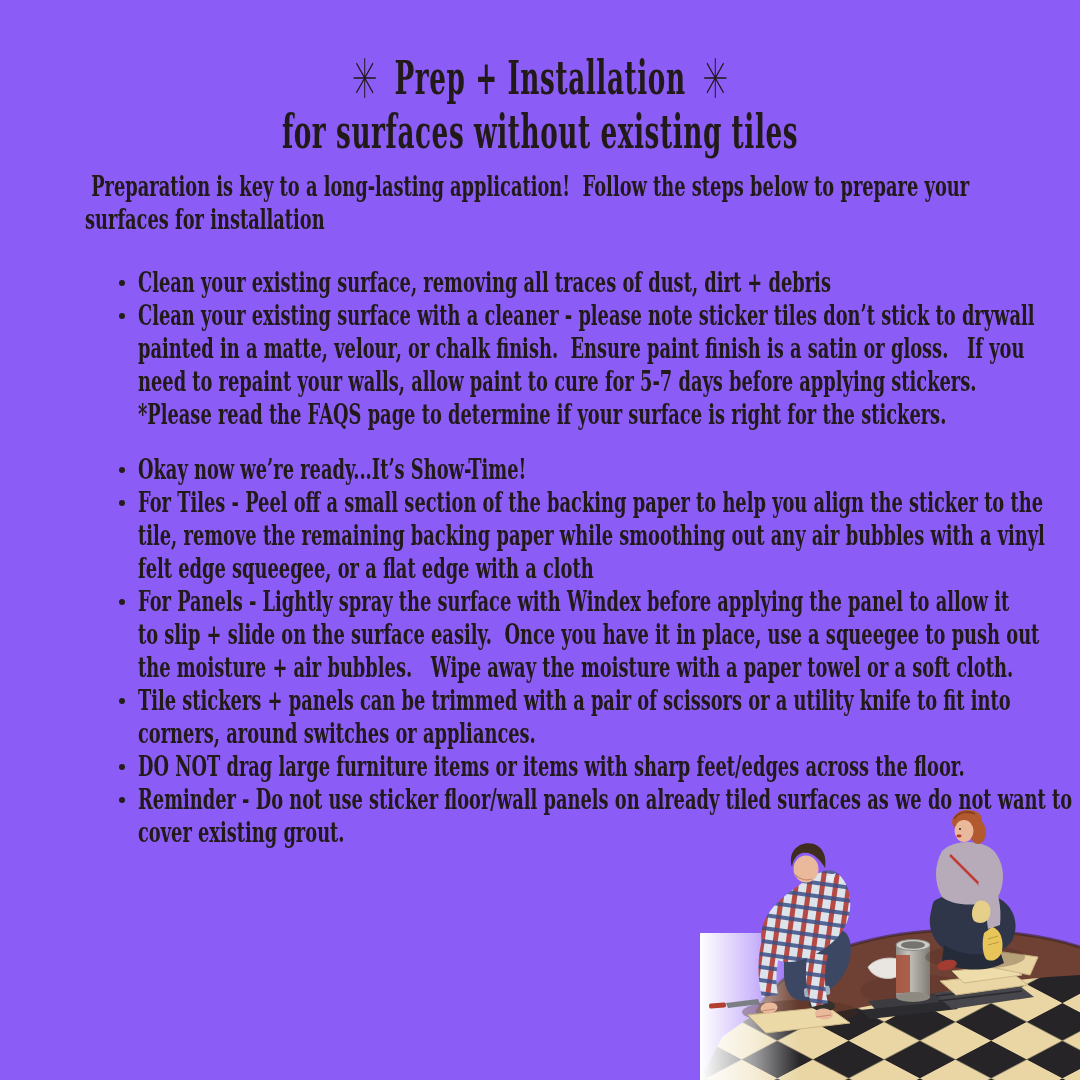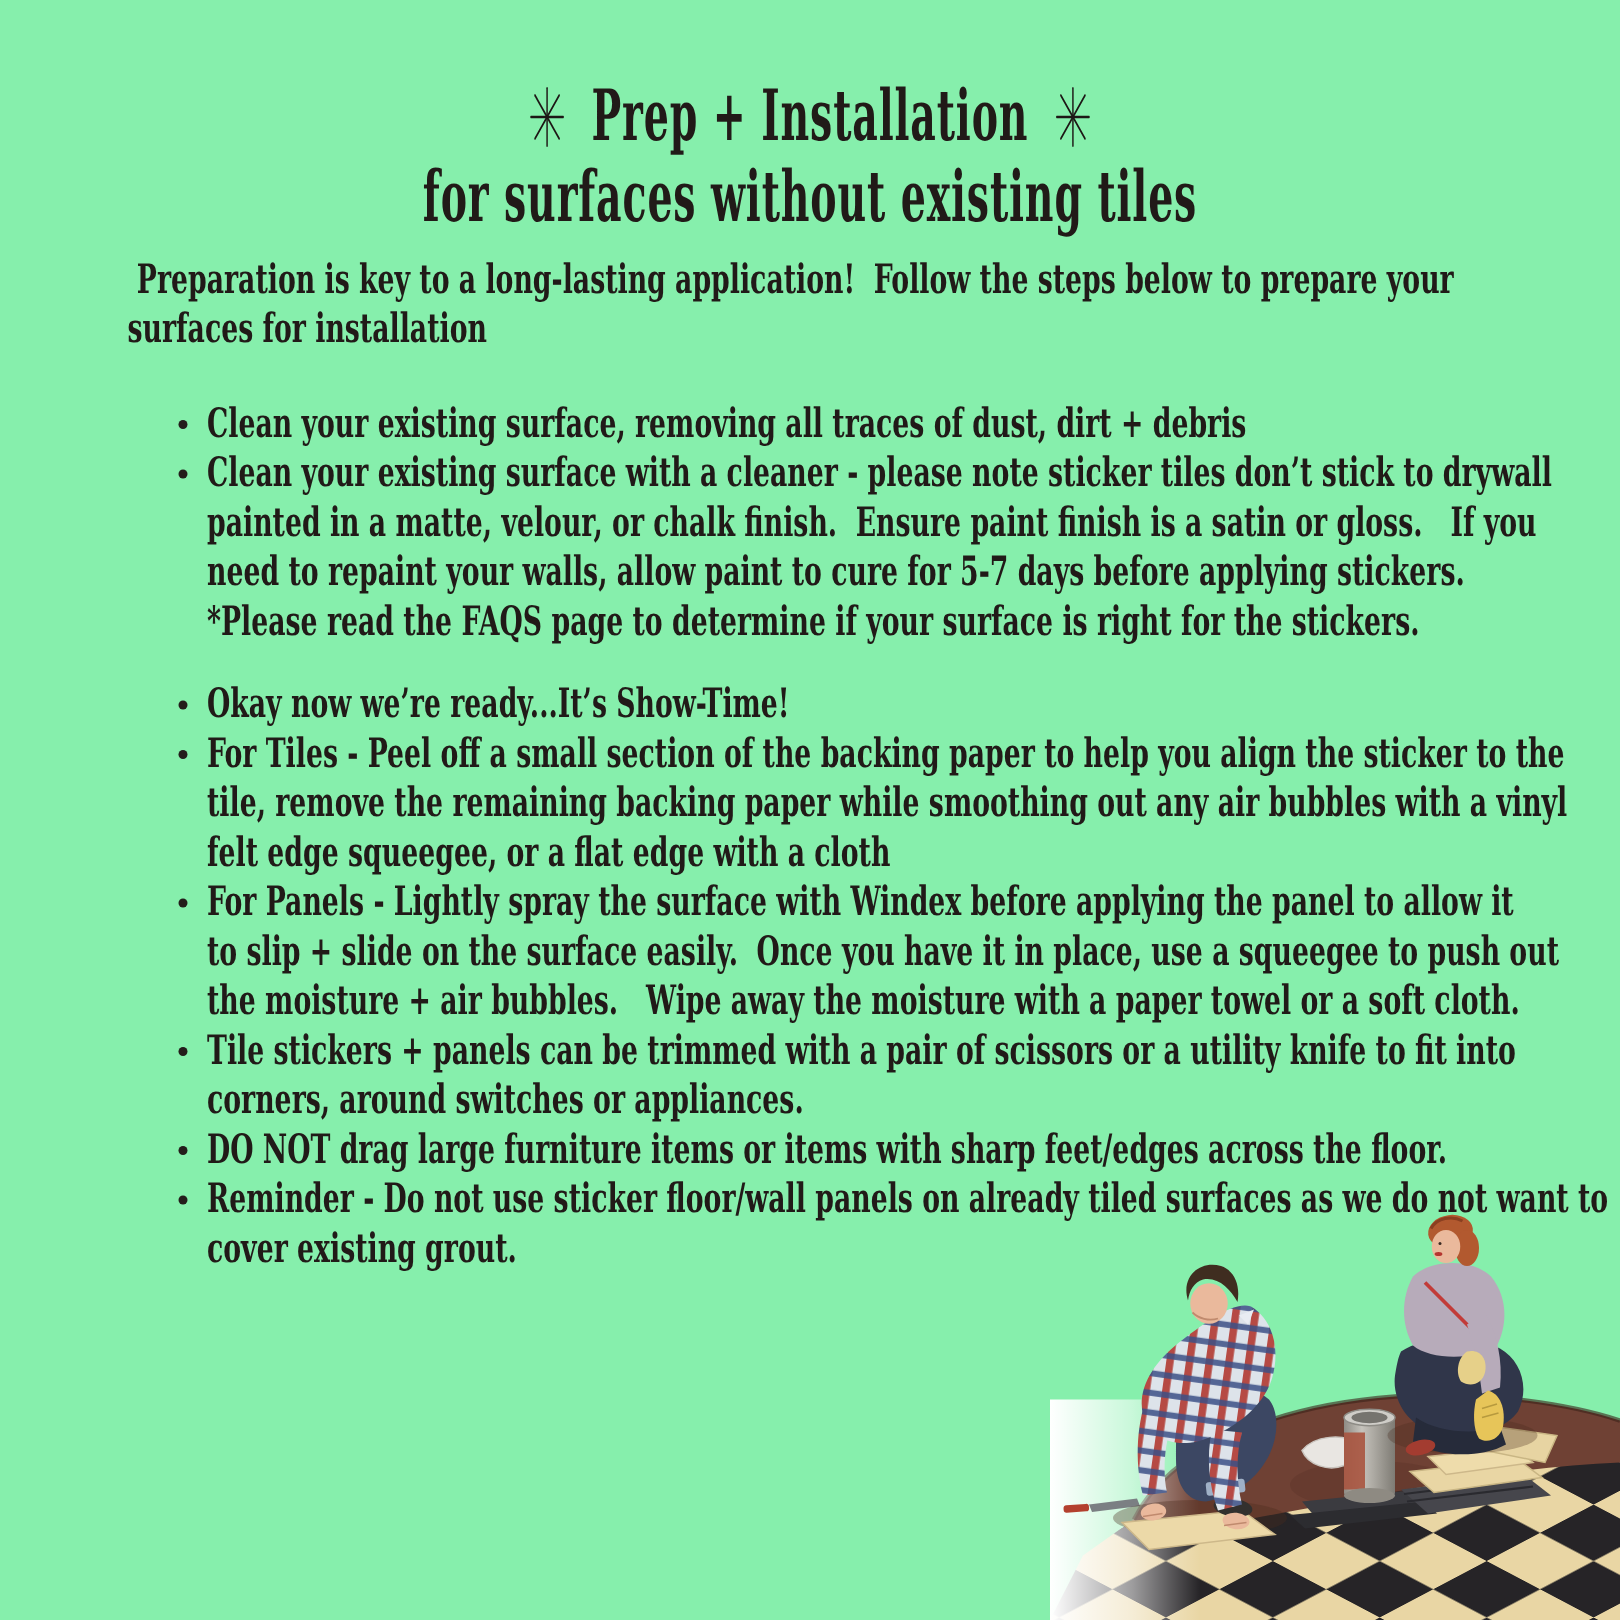--- a/index.html
+++ b/index.html
@@ -1,18 +1,18 @@
 <!DOCTYPE html>
 <html><head>
 <meta charset="utf-8">
 <style>
   html,body{margin:0;padding:0;}
   .canvas{
     position:relative; width:1080px; height:1080px; overflow:hidden;
-    background:#86efac; color:#211a18;
+    background:#8b5cf6; color:#211a18;
     font-family:"DejaVu Serif", serif;
   }
   
   .title-block{position:absolute; top:52px; left:0; width:1080px; text-align:center;}
   .title-row{
     display:flex; align-items:center; justify-content:center; gap:30px;
     transform:scaleX(.56); transform-origin:50% 50%;
     font-size:47px; font-weight:bold; letter-spacing:1px; line-height:52px;
   }
   .subtitle{

